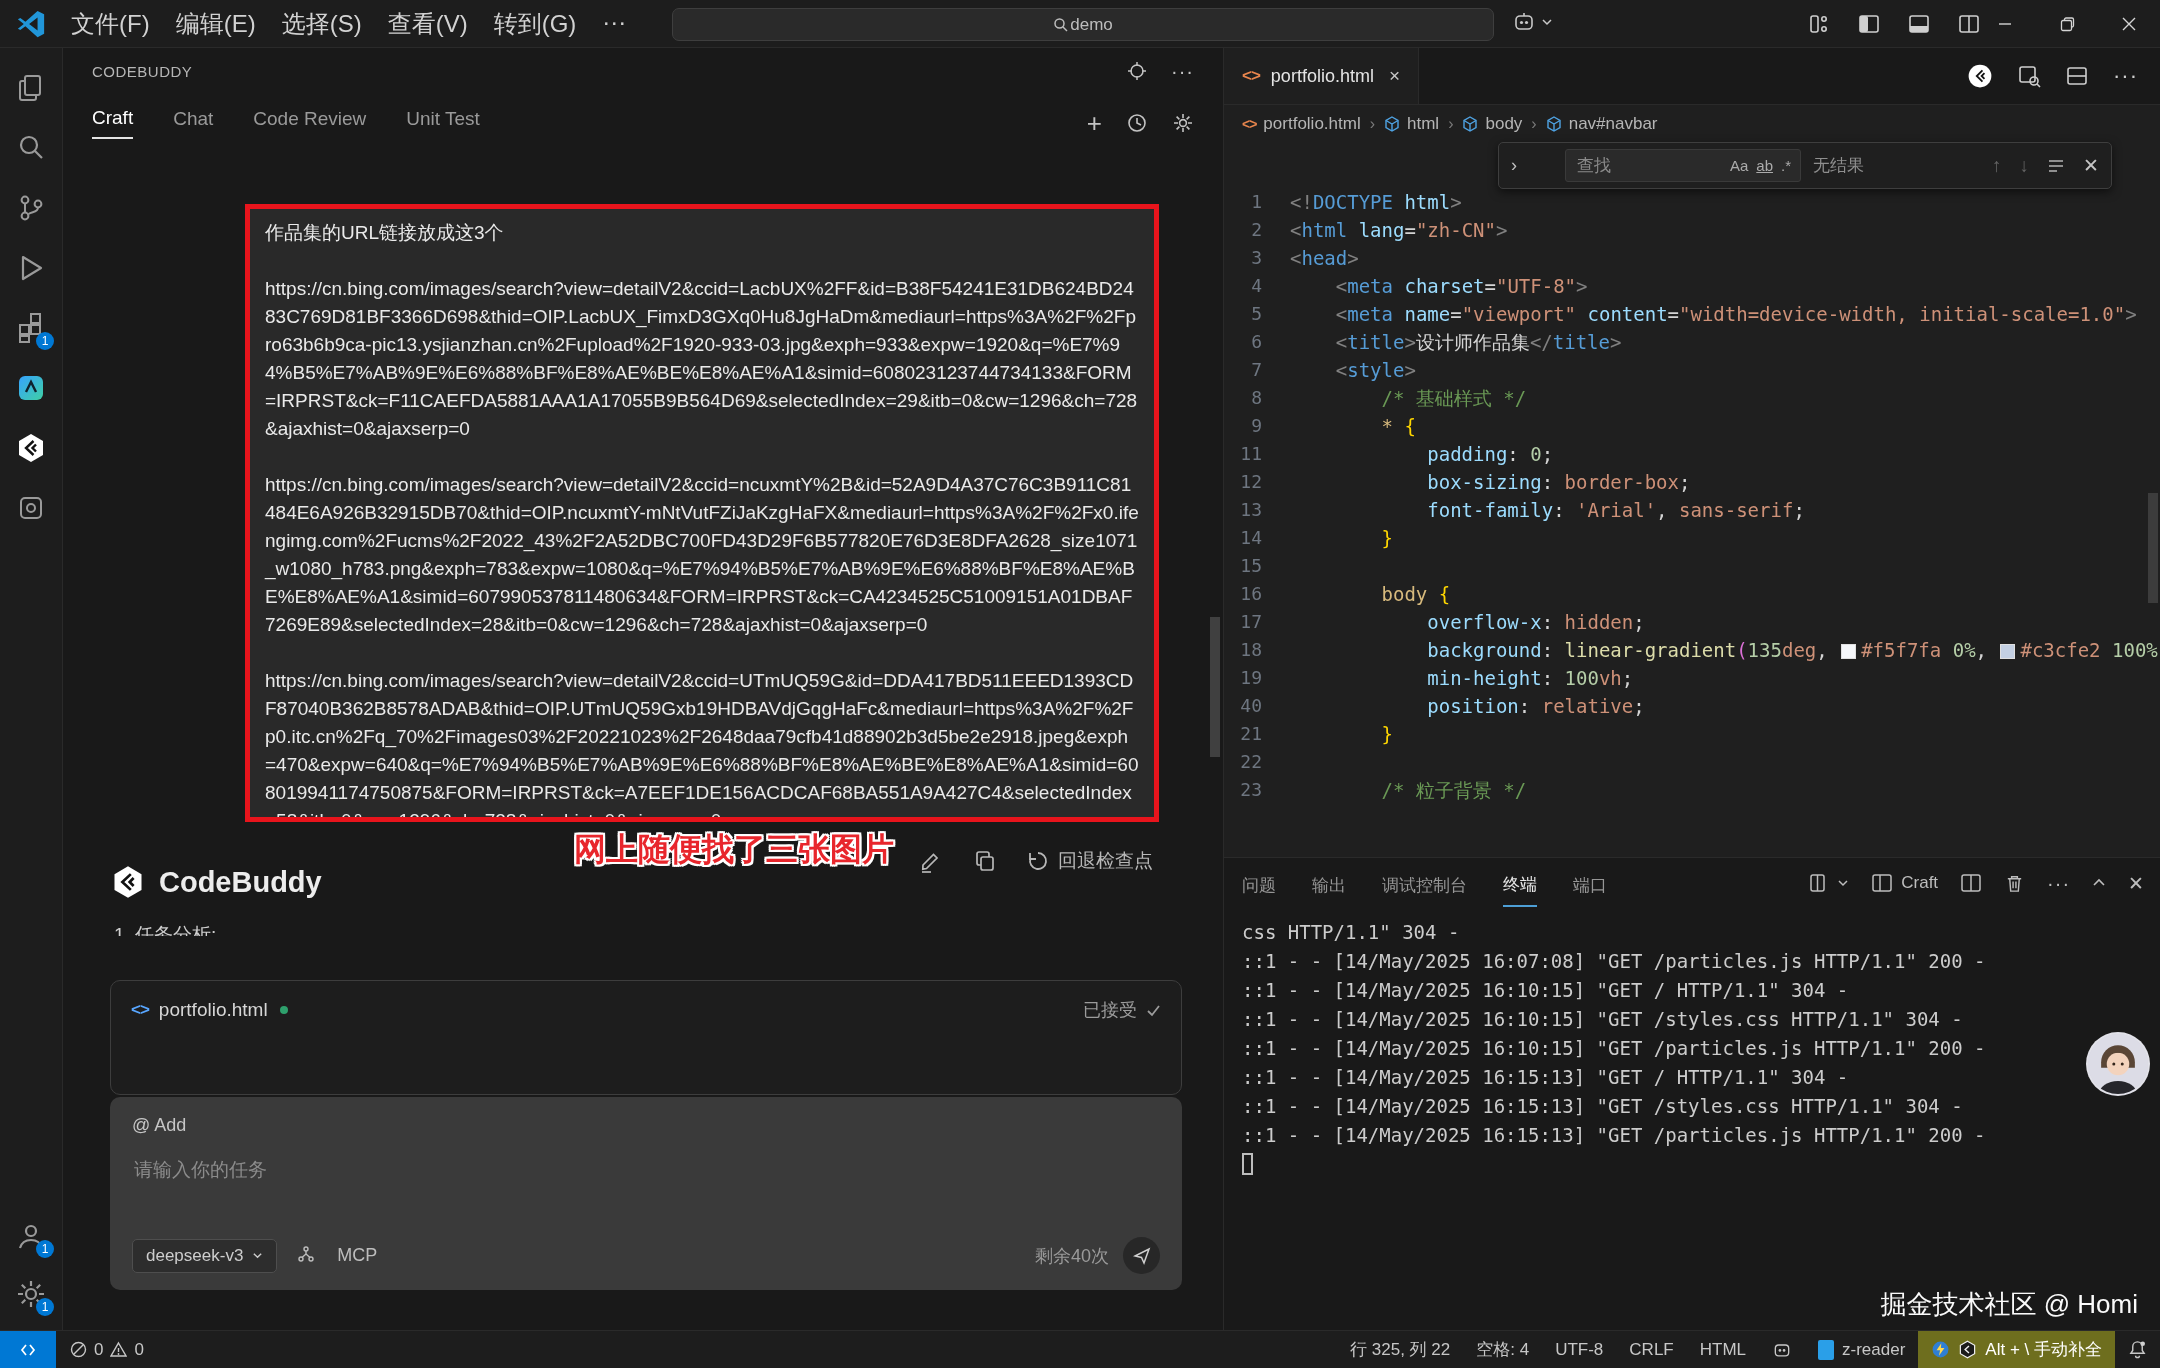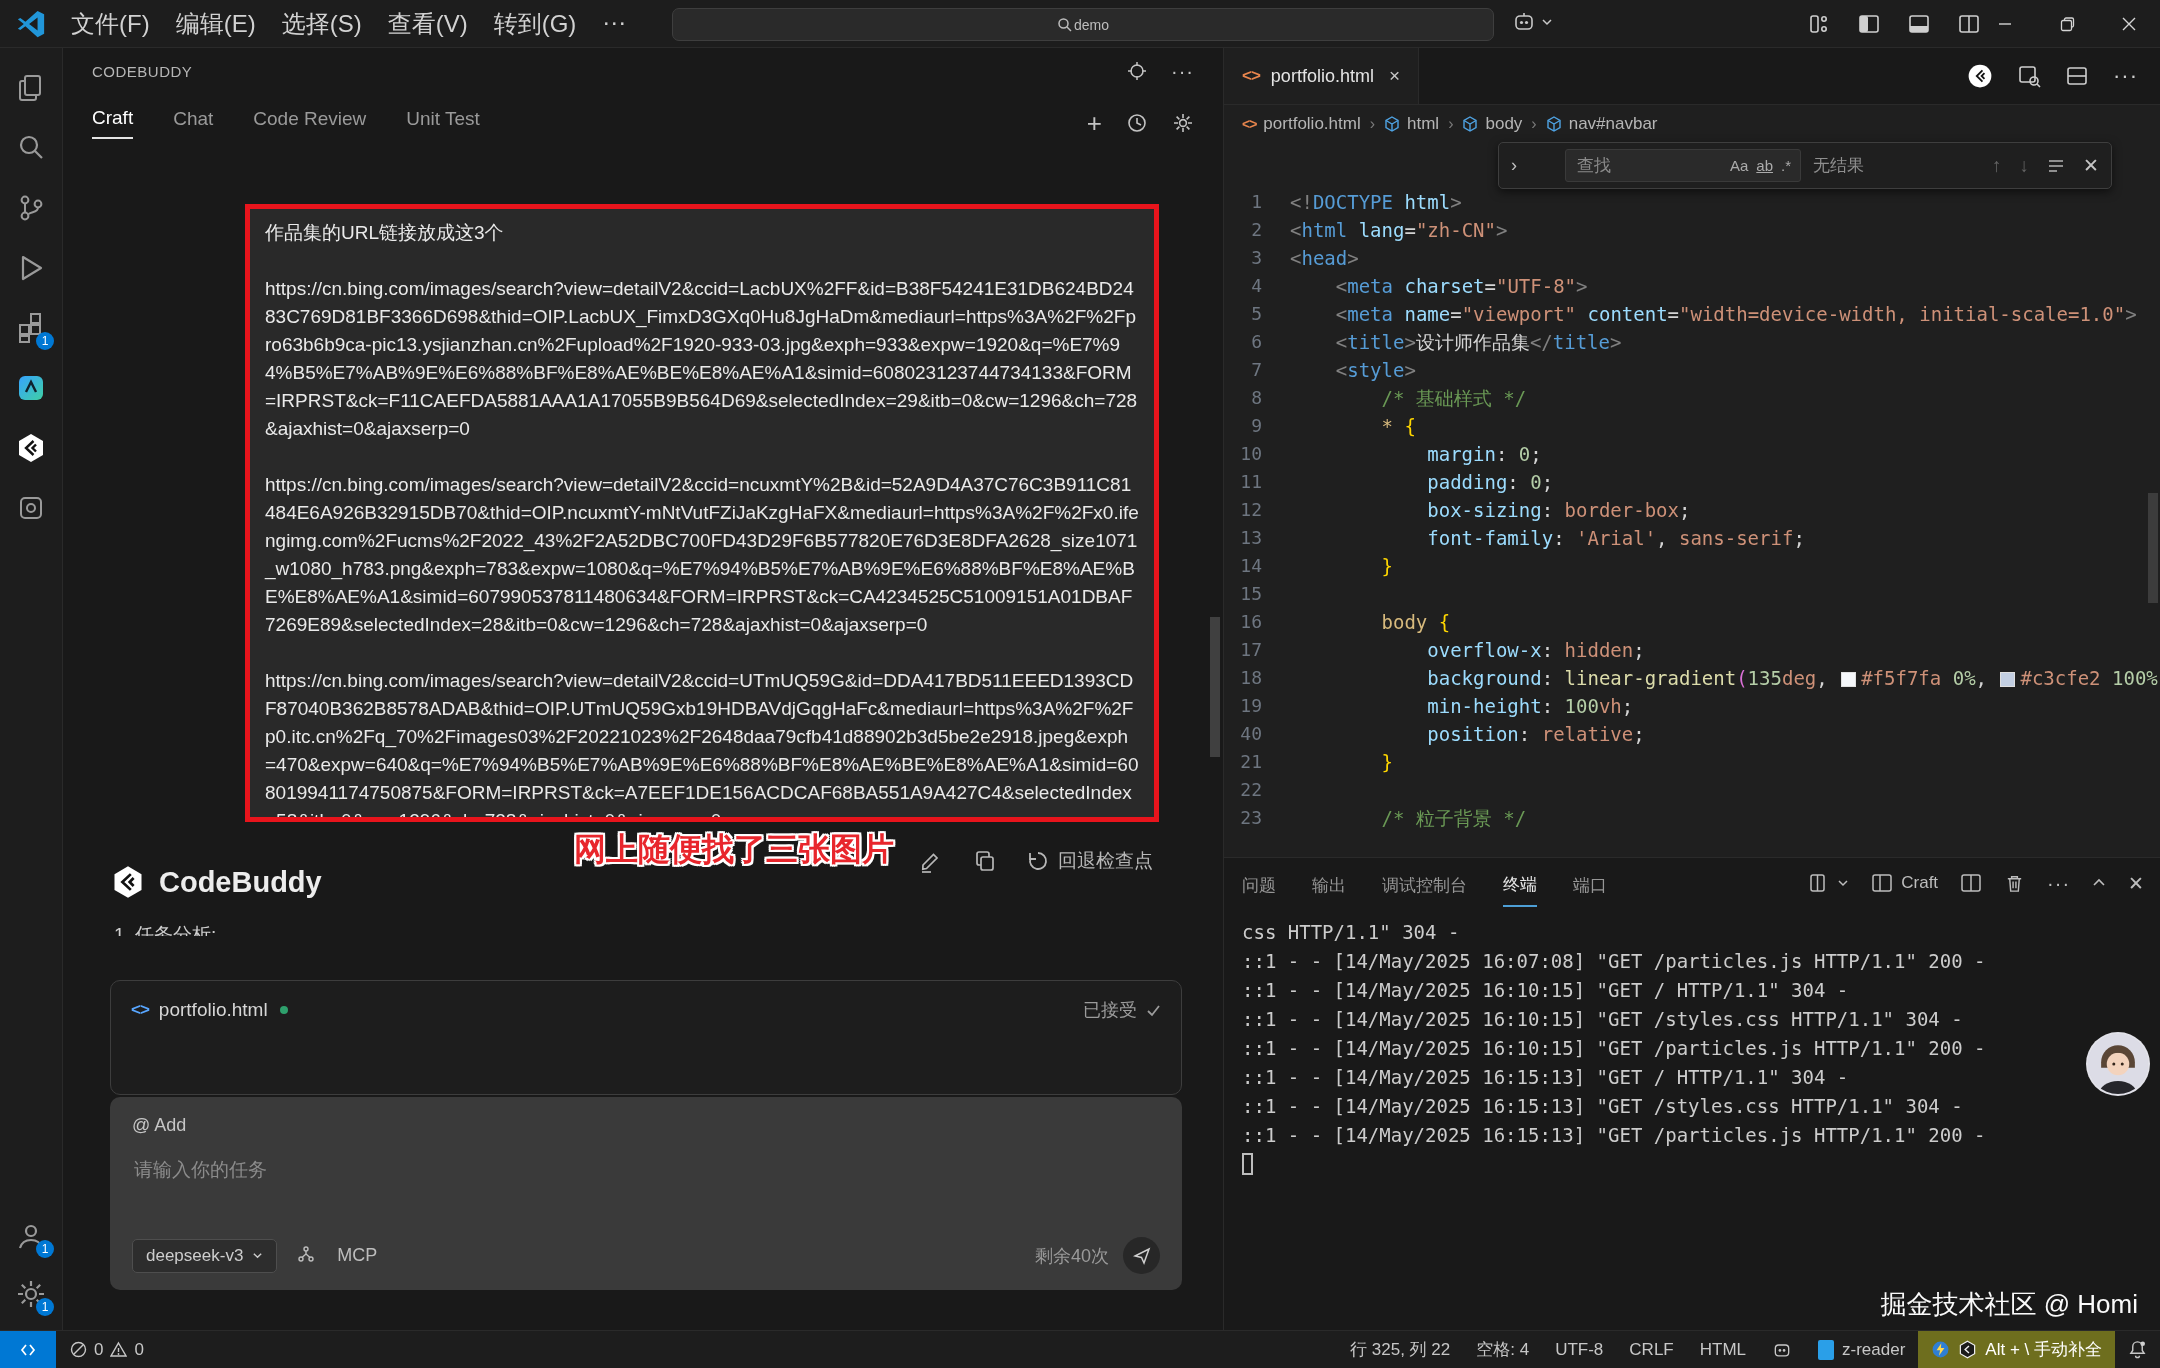--- a/index.html
+++ b/index.html
@@ -11,21 +11,21 @@
   
   .titlebar{position:absolute;top:0;left:0;right:0;height:48px;background:#1d1d1d;
             border-bottom:1px solid #2a2a2a;}
   .tb-left{position:absolute;left:0;top:0;height:48px;display:flex;align-items:center;}
   .vscode-logo{width:30px;height:30px;margin:0 12px 0 16px;}
   .menu{display:flex;list-style:none;margin:0;padding:0;}
   .menu li{padding:5px 13px;font-size:24px;color:#d2d2d2;border-radius:6px;cursor:default;}
   .nav-arrows{display:flex;gap:22px;margin-left:36px;color:#bdbdbd;font-size:22px;}
   .searchbox{position:absolute;left:672px;top:8px;width:822px;height:33px;background:#2a2a2a;
              border:1px solid #3e3e3e;border-radius:7px;display:flex;align-items:center;
-             justify-content:center;color:#bdbdbd;font-size:14px;gap:1px;}
+             justify-content:center;color:#bdbdbd;font-size:17px;gap:1px;}
   .tb-ai{position:absolute;left:1512px;top:10px;display:flex;align-items:center;gap:5px;color:#c9c9c9;}
   .tb-layout{position:absolute;right:180px;top:0;height:48px;display:flex;align-items:center;gap:28px;}
   .tb-win{position:absolute;right:0;top:0;height:48px;display:flex;}
   .tb-win .wbtn{width:62px;height:48px;display:flex;align-items:center;justify-content:center;color:#d5d5d5;}
 
   
   .activitybar{position:absolute;left:0;top:48px;bottom:38px;width:63px;background:#1d1d1d;
                border-right:1px solid #2a2a2a;display:flex;flex-direction:column;align-items:center;}
   .ab-top{display:flex;flex-direction:column;gap:28px;margin-top:24px;align-items:center;}
   .ab-bottom{margin-top:auto;display:flex;flex-direction:column;gap:26px;margin-bottom:20px;align-items:center;}
@@ -505,21 +505,20 @@
     <div class="codearea" id="codearea">
         <div class="code-row"><span class="ln">1</span><span class="lc"><span class="tk-p">&lt;!</span><span class="tk-t">DOCTYPE</span><span class="tk-a"> html</span><span class="tk-p">&gt;</span></span></div>
         <div class="code-row"><span class="ln">2</span><span class="lc"><span class="tk-p">&lt;</span><span class="tk-t">html</span><span class="tk-w"> </span><span class="tk-a">lang</span><span class="tk-w">=</span><span class="tk-s">"zh-CN"</span><span class="tk-p">&gt;</span></span></div>
         <div class="code-row"><span class="ln">3</span><span class="lc"><span class="tk-p">&lt;</span><span class="tk-t">head</span><span class="tk-p">&gt;</span></span></div>
         <div class="code-row"><span class="ln">4</span><span class="lc"><span class="tk-w">    </span><span class="tk-p">&lt;</span><span class="tk-t">meta</span><span class="tk-w"> </span><span class="tk-a">charset</span><span class="tk-w">=</span><span class="tk-s">"UTF-8"</span><span class="tk-p">&gt;</span></span></div>
         <div class="code-row"><span class="ln">5</span><span class="lc"><span class="tk-w">    </span><span class="tk-p">&lt;</span><span class="tk-t">meta</span><span class="tk-w"> </span><span class="tk-a">name</span><span class="tk-w">=</span><span class="tk-s">"viewport"</span><span class="tk-w"> </span><span class="tk-a">content</span><span class="tk-w">=</span><span class="tk-s">"width=device-width, initial-scale=1.0"</span><span class="tk-p">&gt;</span></span></div>
         <div class="code-row"><span class="ln">6</span><span class="lc"><span class="tk-w">    </span><span class="tk-p">&lt;</span><span class="tk-t">title</span><span class="tk-p">&gt;</span><span class="tk-w">设计师作品集</span><span class="tk-p">&lt;/</span><span class="tk-t">title</span><span class="tk-p">&gt;</span></span></div>
         <div class="code-row"><span class="ln">7</span><span class="lc"><span class="tk-w">    </span><span class="tk-p">&lt;</span><span class="tk-t">style</span><span class="tk-p">&gt;</span></span></div>
         <div class="code-row"><span class="ln">8</span><span class="lc"><span class="tk-w">        </span><span class="tk-c">/* 基础样式 */</span></span></div>
         <div class="code-row"><span class="ln">9</span><span class="lc"><span class="tk-w">        </span><span class="tk-sel">*</span><span class="tk-w"> </span><span class="tk-b">{</span></span></div>
-        <div class="code-row"><span class="ln">10</span><span class="lc"><span class="tk-w">            </span><span class="tk-a">margin</span><span class="tk-w">: </span><span class="tk-n">0</span><span class="tk-w">;</span></span></div>
         <div class="code-row"><span class="ln">11</span><span class="lc"><span class="tk-w">            </span><span class="tk-a">padding</span><span class="tk-w">: </span><span class="tk-n">0</span><span class="tk-w">;</span></span></div>
         <div class="code-row"><span class="ln">12</span><span class="lc"><span class="tk-w">            </span><span class="tk-a">box-sizing</span><span class="tk-w">: </span><span class="tk-k">border-box</span><span class="tk-w">;</span></span></div>
         <div class="code-row"><span class="ln">13</span><span class="lc"><span class="tk-w">            </span><span class="tk-a">font-family</span><span class="tk-w">: </span><span class="tk-s">'Arial'</span><span class="tk-w">, </span><span class="tk-k">sans-serif</span><span class="tk-w">;</span></span></div>
         <div class="code-row"><span class="ln">14</span><span class="lc"><span class="tk-w">        </span><span class="tk-b">}</span></span></div>
         <div class="code-row"><span class="ln">15</span><span class="lc"></span></div>
         <div class="code-row"><span class="ln">16</span><span class="lc"><span class="tk-w">        </span><span class="tk-sel">body</span><span class="tk-w"> </span><span class="tk-b">{</span></span></div>
         <div class="code-row"><span class="ln">17</span><span class="lc"><span class="tk-w">            </span><span class="tk-a">overflow-x</span><span class="tk-w">: </span><span class="tk-k">hidden</span><span class="tk-w">;</span></span></div>
         <div class="code-row"><span class="ln">18</span><span class="lc"><span class="tk-w">            </span><span class="tk-a">background</span><span class="tk-w">: </span><span class="tk-f">linear-gradient</span><span class="tk-m">(</span><span class="tk-n">135</span><span class="tk-k">deg</span><span class="tk-w">, </span><span class="tk-sw" style="background: rgb(245, 247, 250);"></span><span class="tk-k">#f5f7fa</span><span class="tk-w"> </span><span class="tk-n">0%</span><span class="tk-w">, </span><span class="tk-sw" style="background: rgb(195, 207, 226);"></span><span class="tk-k">#c3cfe2</span><span class="tk-w"> </span><span class="tk-n">100%</span><span class="tk-m">)</span></span></div>
         <div class="code-row"><span class="ln">19</span><span class="lc"><span class="tk-w">            </span><span class="tk-a">min-height</span><span class="tk-w">: </span><span class="tk-n">100</span><span class="tk-k">vh</span><span class="tk-w">;</span></span></div>
         <div class="code-row"><span class="ln">40</span><span class="lc"><span class="tk-w">            </span><span class="tk-a">position</span><span class="tk-w">: </span><span class="tk-k">relative</span><span class="tk-w">;</span></span></div>

